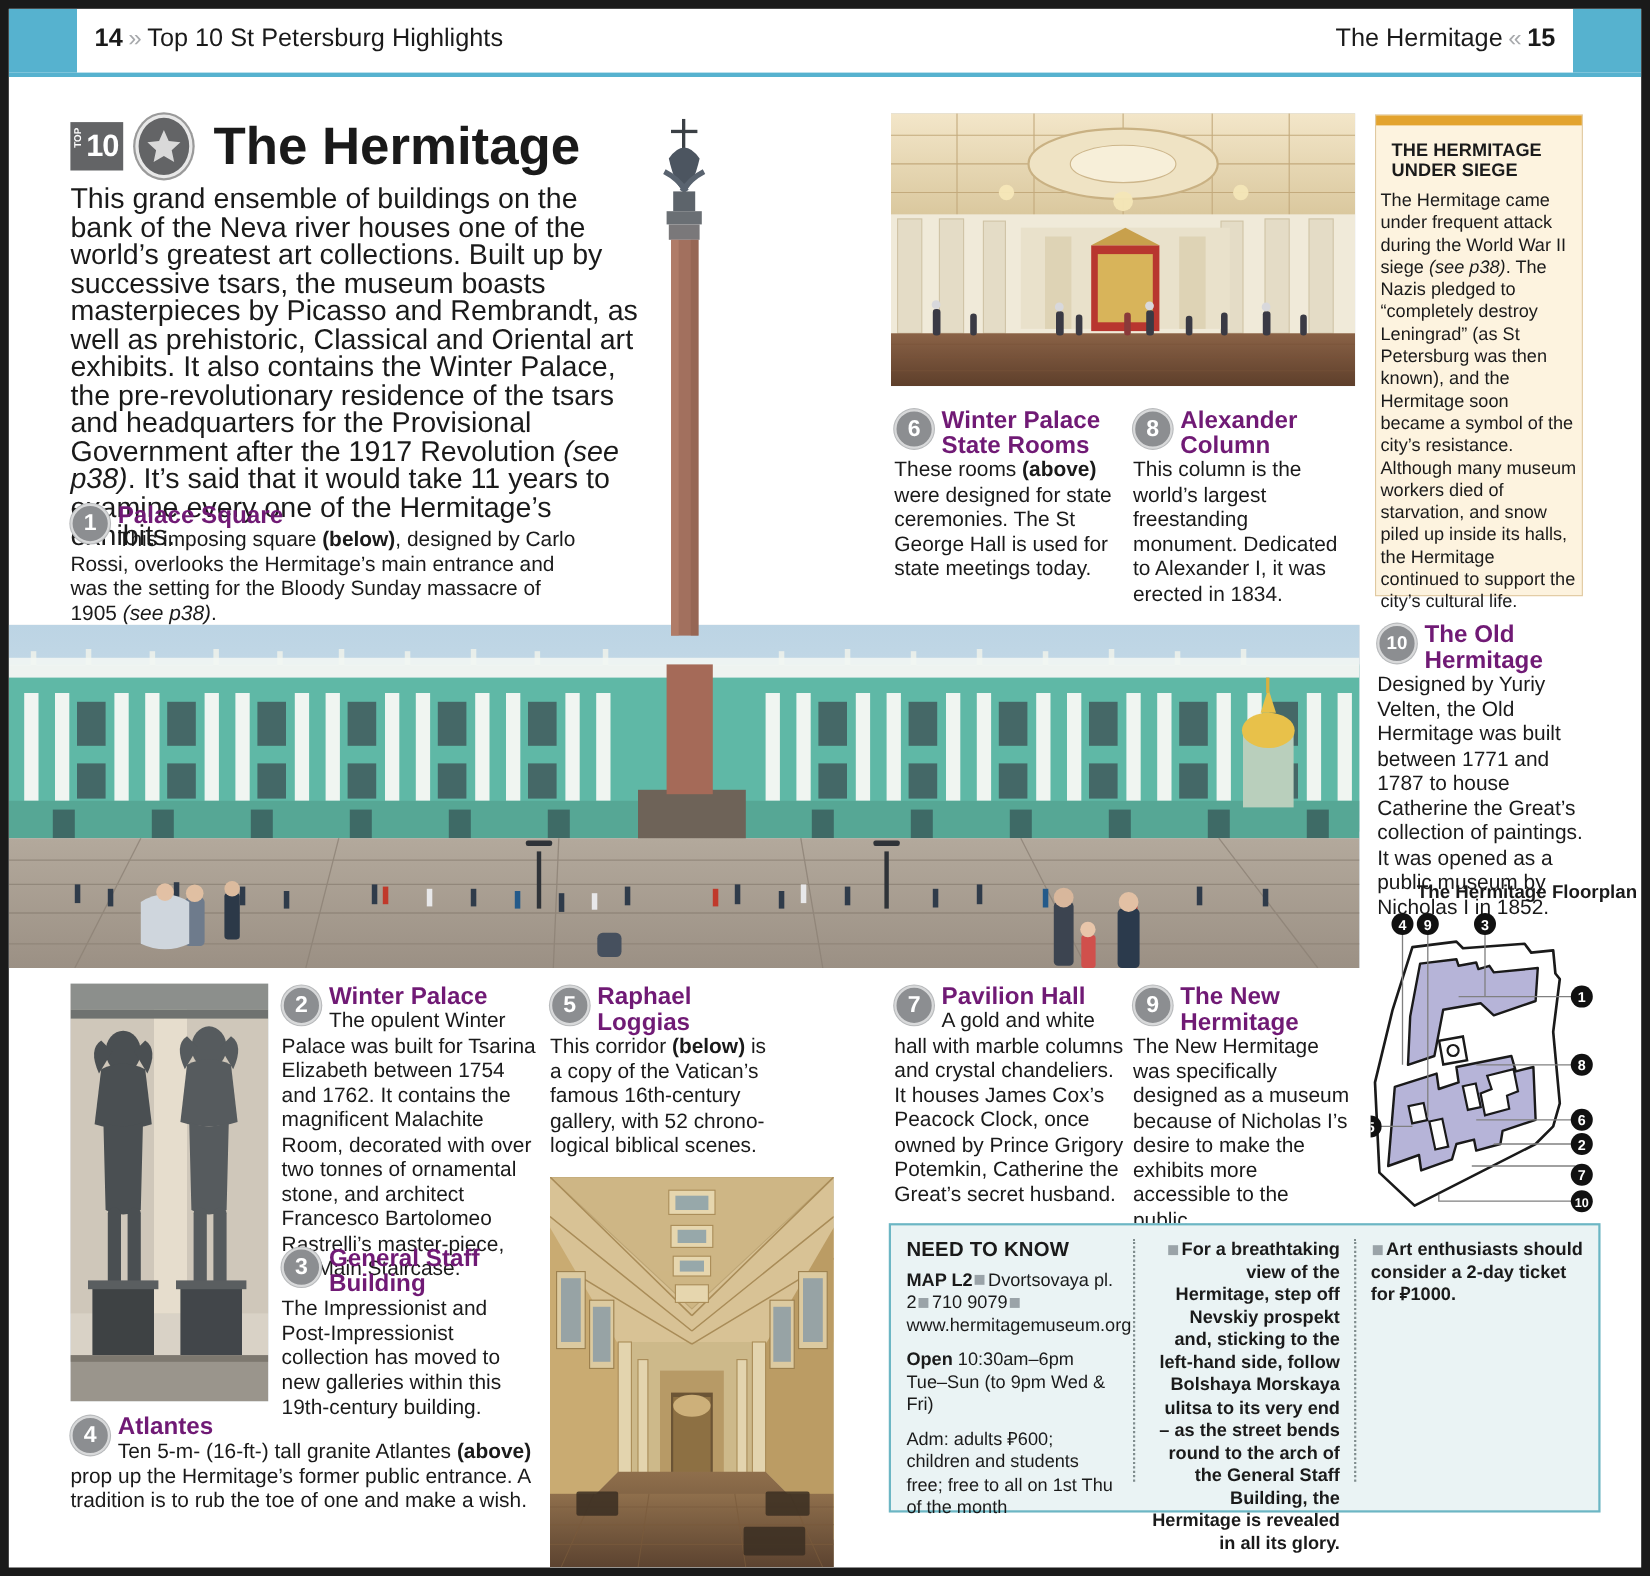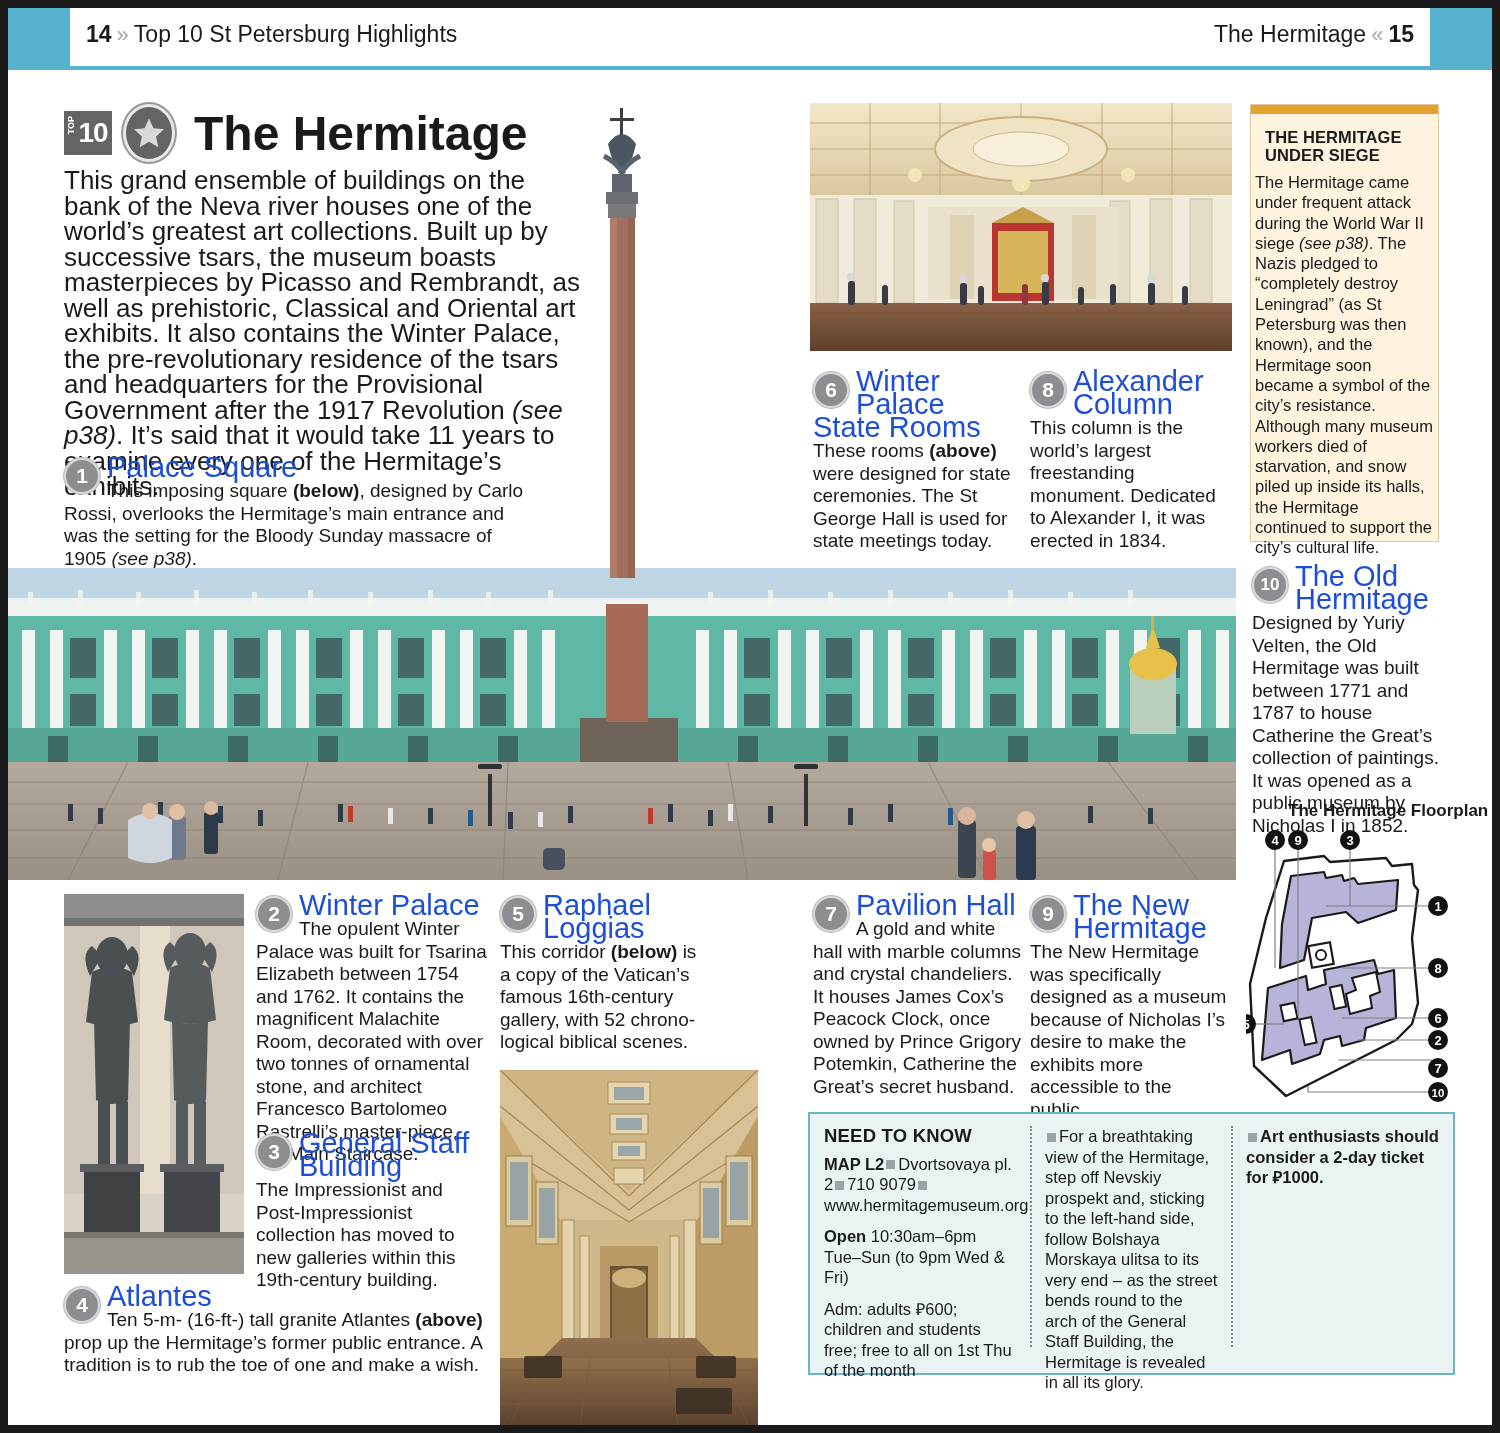--- a/index.html
+++ b/index.html
@@ -62,21 +62,21 @@
   .entry .badge {
     float: left; width: 36px; height: 36px; border-radius: 50%;
     background: #8c8e91; border: 2px solid #d8d9da;
     color: #fff; font-weight: bold; font-size: 21px;
     display: flex; align-items: center; justify-content: center;
     margin: 2px 7px 0 0;
     box-shadow: 0 0 0 1px #b8babc;
   }
   .entry .badge.n10 { font-size: 17px; }
   .entry h3 {
-    font-size: 29px; line-height: 23px; font-weight: normal; color: #1d4ed8;
+    font-size: 22px; line-height: 23px; font-weight: bold; color: #701a75;
     margin-bottom: 1px;
   }
   .entry p { font-size: 19px; line-height: 22.5px; color: #1a1a1a; }
   .entry p b { font-weight: bold; }
   .entry p i { font-style: italic; }
 
   #entry-1 { left: 56px; top: 448px; width: 470px; }
   #entry-2 { left: 248px; top: 886px; width: 232px; }
   #entry-3 { left: 248px; top: 1124px; width: 232px; }
   #entry-4 { left: 56px; top: 1277px; width: 430px; }
@@ -122,21 +122,21 @@
   #floorplan { position: absolute; left: 1238px; top: 820px; width: 215px; height: 280px; }
 
   
   #ntk {
     position: absolute; left: 800px; top: 1104px; width: 647px; height: 263px;
     background: #eaf3f4; border: 2px solid #6cb6c4;
     display: flex; padding: 12px 14px 26px 14px;
   }
   #ntk .col { font-size: 16.5px; line-height: 20.5px; color: #1a1a1a; }
   #ntk .col1 { width: 206px; padding-right: 14px; }
-  #ntk .col2 { width: 203px; padding: 0 13px; border-left: 2px dotted #7f8c8d; font-weight: normal; }
+  #ntk .col2 { width: 203px; padding: 0 13px; border-left: 2px dotted #7f8c8d; font-weight: bold; text-align: right; }
   #ntk .col3 { width: 210px; padding-left: 13px; border-left: 2px dotted #7f8c8d; font-weight: bold; }
   #ntk h4 { font-size: 18.5px; font-weight: bold; margin-bottom: 7px; letter-spacing:.2px;}
   #ntk p { margin-bottom: 11px; }
   #ntk b { font-weight: bold; }
   .sq { display:inline-block; width:9px; height:9px; background:#9aa3a8; margin:0 3px 1px 2px; vertical-align: middle;}
 </style>
 </head>
 <body>
 
 <div class="page">

